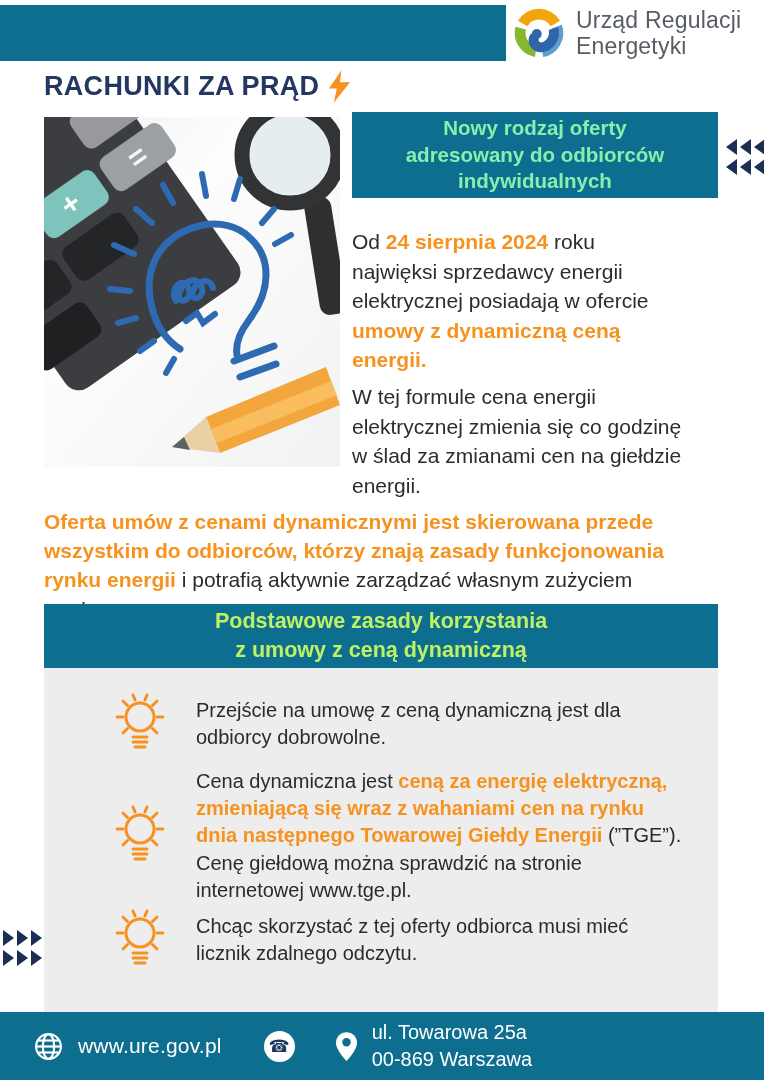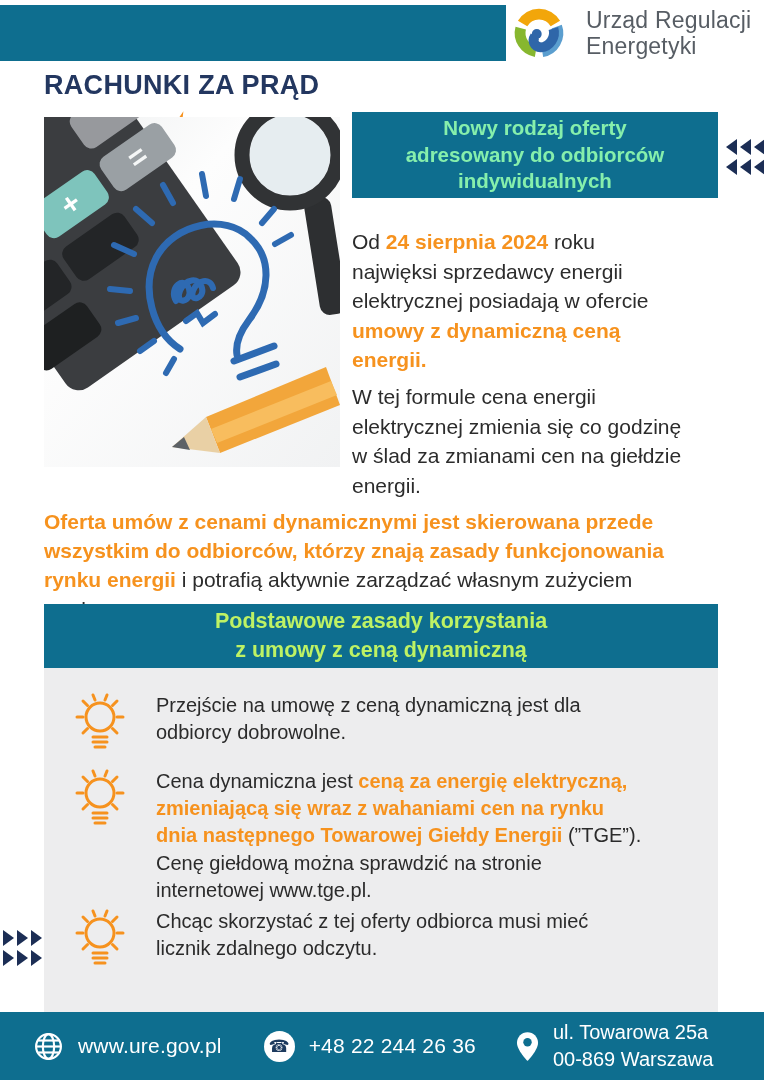--- a/index.html
+++ b/index.html
@@ -5,26 +5,26 @@
   * { box-sizing: border-box; }
   html,body { margin:0; padding:0; }
   body {
     width:764px; height:1080px; position:relative; overflow:hidden;
     background:#ffffff; font-family:"Liberation Sans", sans-serif; color:#2c2c2c;
   }
   .pre { white-space:pre-line; }
 
   
   .top-bar { position:absolute; left:0; top:5px; width:506px; height:56px; background:#0e6e8f; }
-  .logo { position:absolute; left:512px; top:6px; display:flex; align-items:center; gap:20px; }
+  .logo { position:absolute; left:512px; top:6px; display:flex; align-items:center; gap:10px; }
   .logo-mark { width:54px; height:54px; }
   .logo-text { font-size:23px; color:#575d64; line-height:1.13; letter-spacing:0.2px; }
 
   
-  .page-title-row { position:absolute; left:44px; top:70px; display:flex; align-items:center; gap:10px;flex-direction:column; }
+  .page-title-row { position:absolute; left:44px; top:70px; display:flex; align-items:center; gap:10px; }
   .page-title { font-size:27px; font-weight:800; color:#233760; letter-spacing:0.3px; }
   .bolt-icon { width:21px; height:33px; }
 
   
   .photo { position:absolute; left:44px; top:117px; width:296px; height:350px; overflow:hidden; }
 
   
   .info-box {
     position:absolute; left:352px; top:112px; width:366px; height:86px;
     background:#0e6e8f; color:#86efac; font-weight:700; font-size:20.5px;
@@ -48,21 +48,21 @@
   
   .offer { position:absolute; left:44px; top:486px; width:694px; font-size:21px; line-height:1.39; }
 
   
   .rules-header {
     position:absolute; left:44px; top:604px; width:674px; height:64px;
     background:#0e6e8f; color:#bef264; font-weight:700; font-size:21.5px;
     display:flex; align-items:center; justify-content:center; text-align:center; line-height:1.35;
   }
   .rules-panel { position:absolute; left:44px; top:668px; width:674px; height:344px; background:#ededee; }
-  .rule-item { display:flex; align-items:flex-start; }
+  .rule-item { display:flex; align-items:center;padding-left:40px; }
   .rule-item.i1 { margin-top:24px; }
   .rule-item.i2 { margin-top:12px; }
   .rule-item.i3 { margin-top:4px; }
   .rule-icon-col { width:112px; flex:none; display:flex; justify-content:center; }
   .rule-text { font-size:20px; line-height:1.36; color:#2b2b2b; }
   .rule-item.i1 .rule-text { width:480px; }
   .rule-item.i2 .rule-text { width:540px; }
   .rule-item.i3 .rule-text { width:510px; }
   .bulb-icon { width:52px; height:64px; }
 
@@ -289,21 +289,20 @@
       <path d="M3,15 H27"></path>
       <path d="M5,9.2 H25"></path>
       <path d="M5,20.8 H25"></path>
     </svg>
     <span class="f-text">www.ure.gov.pl</span>
   </div>
   <div class="f-item f-phone">
     <span class="phone-badge">
         <span class="phone-glyph">☎</span>
       </span>
-    <span class="f-text">+48 22 244 26 36</span>
   </div>
   <div class="f-item f-addr">
     <svg width="23" height="31" viewBox="0 0 24 32">
       <path d="M12,1 C5.9,1 1,5.9 1,12 c0,8 11,19 11,19 s11,-11 11,-19 C23,5.9 18.1,1 12,1 Z" fill="#ffffff"></path>
       <circle cx="12" cy="11.5" r="4.4" fill="#0e6e8f"></circle>
     </svg>
     <div class="f-addr-text">
       <div>ul. Towarowa 25a</div>
       <div>00-869 Warszawa</div>
     </div>

